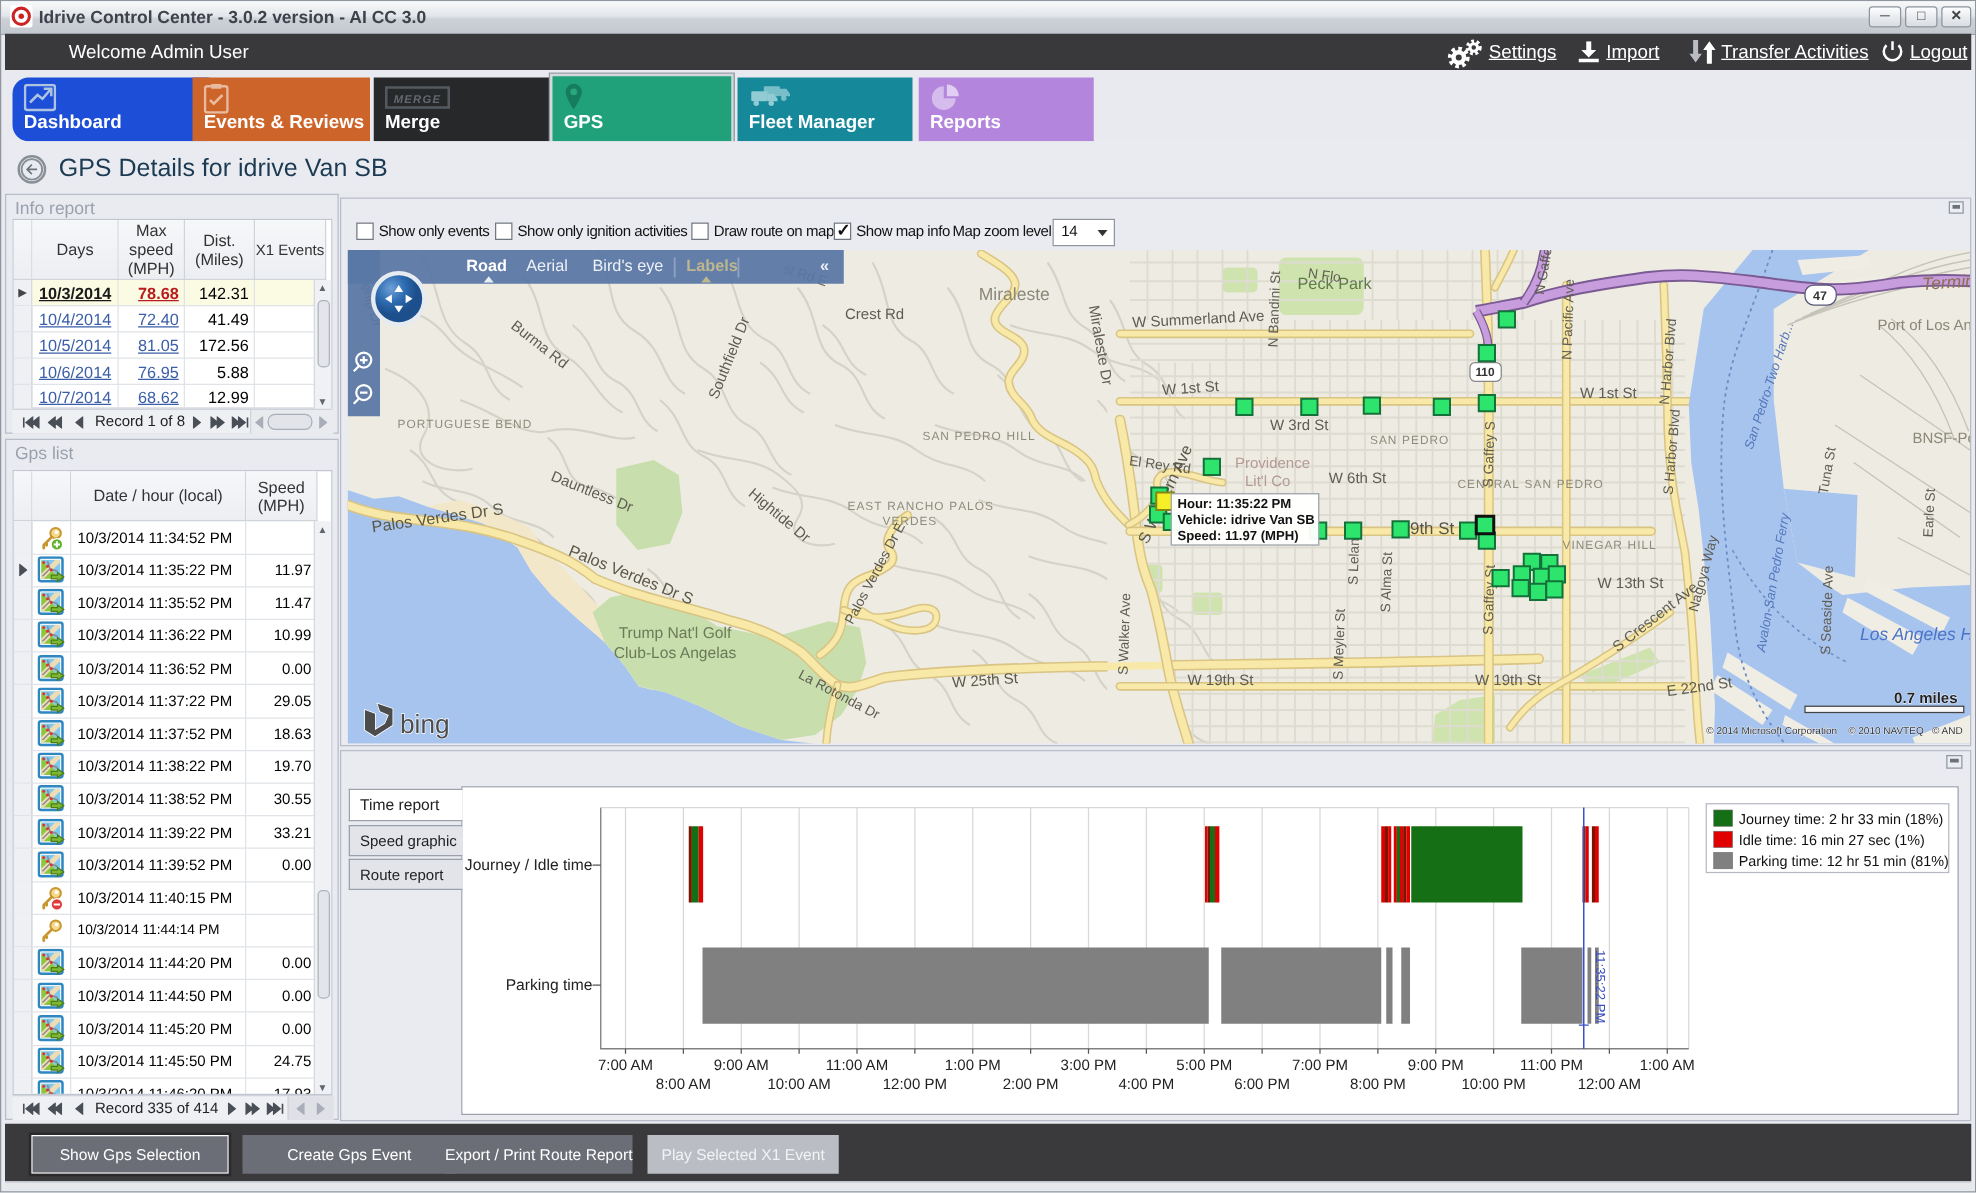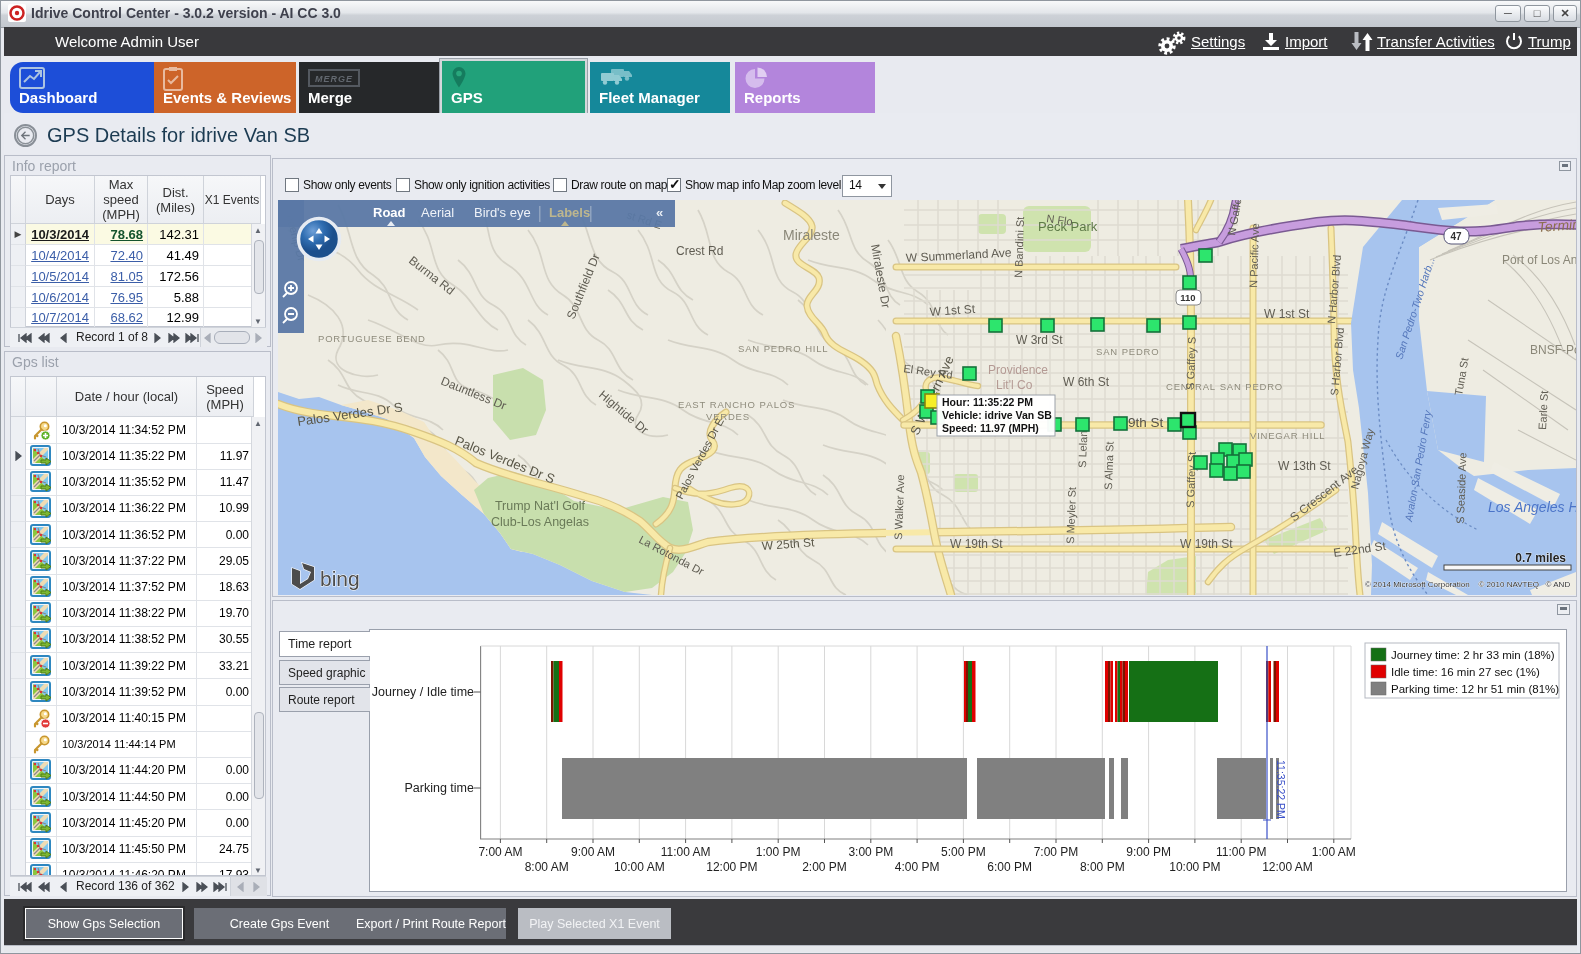--- a/index.html
+++ b/index.html
@@ -89,21 +89,21 @@
     <path d="M7.5 1 L7.5 12 L10.5 12 L5.5 19 L0.5 12 L3.5 12 L3.5 1 Z" fill="#b9bcc2"></path>
     <path d="M14.5 20 L14.5 9 L11.5 9 L16.5 2 L21.5 9 L18.5 9 L18.5 20 Z" fill="#fff"></path>
   </svg>
   <div class="mb-item abs" style="left:1373px;">Transfer Activities</div>
   <svg class="abs" style="left:1501px;top:5px;" width="18" height="18" viewBox="0 0 18 18">
       <g stroke="#fff" stroke-width="2" fill="none">
         <path d="M4.2 4.2 a7 7 0 1 0 9.6 0"></path>
         <line x1="9" y1="1" x2="9" y2="8"></line>
       </g>
     </svg>
-  <div class="mb-item abs" style="left:1524px;">Trump</div>
+  <div class="mb-item abs" style="left:1524px;">Logout</div>
 </div>
 
 <div class="tile abs" style="left:10px;width:168px;background:#1d4ed8;border-radius:13px;">
     <div class="lbl">Dashboard</div>
 <svg class="ic" width="26" height="24" viewBox="0 0 26 24">
       <rect x="1" y="1" width="24" height="20" rx="2" fill="none" stroke="#bcd0e2" stroke-width="2"></rect>
       <path d="M5 15 L11 9 L15 12 L21 5" stroke="#bcd0e2" stroke-width="2" fill="none"></path>
       <path d="M16 4 h6 v6" stroke="#bcd0e2" stroke-width="2" fill="none"></path>
     </svg>
   </div>
@@ -167,21 +167,21 @@
     <div class="gh" style="left:15px;top:0;width:69px;height:48px;">Days</div>
     <div class="gh" style="left:84px;top:0;width:53px;height:48px;">Max<br>speed<br>(MPH)</div>
     <div class="gh" style="left:137px;top:0;width:56px;height:48px;">Dist.<br>(Miles)</div>
     <div class="gh" style="left:193px;top:0;width:57px;height:48px;font-size:12px;">X1 Events</div>
 
     <div class="cell" style="left:0;top:48px;width:15px;height:21px;justify-content:center;background:#eef0f4;border-right:1px solid #cfd3da;color:#444;font-size:9px;">▶</div>
     <div class="cell" style="left:15px;top:48px;width:69px;height:21px;background:#fbfae3;justify-content:flex-end;padding-right:5px;">
         <span style="color:#1a1a1a;font-weight:bold;text-decoration:underline;">10/3/2014</span>
       </div>
     <div class="cell num" style="left:84px;top:48px;width:53px;height:21px;background:#fbfae3;">
-        <span style="color:#14532d;font-weight:bold;text-decoration:underline;">78.68</span>
+        <span style="color:#b91c1c;font-weight:bold;text-decoration:underline;">78.68</span>
       </div>
     <div class="cell num" style="left:137px;top:48px;width:56px;height:21px;background:#fbfae3;">142.31</div>
     <div class="cell" style="left:193px;top:48px;width:57px;height:21px;background:#fbfae3;"></div>
 
     <div class="cell" style="left:0;top:69px;width:15px;height:21px;background:#eef0f4;border-right:1px solid #cfd3da;"></div>
     <div class="cell" style="left:15px;top:69px;width:69px;height:21px;justify-content:flex-end;padding-right:5px;">
         <span class="lnk">10/4/2014</span>
       </div>
     <div class="cell num" style="left:84px;top:69px;width:53px;height:21px;">
         <span class="lnk">72.40</span>
@@ -421,21 +421,21 @@
   <div class="pager" style="left:5px;top:524px;width:256px;height:19px;">
     <svg style="position:absolute;left:8px;top:5px;" width="15" height="10">
         <use href="#p-first"></use>
       </svg>
     <svg style="position:absolute;left:28px;top:5px;" width="12" height="10">
         <use href="#p-prev2"></use>
       </svg>
     <svg style="position:absolute;left:50px;top:5px;" width="7" height="10">
         <use href="#p-prev"></use>
       </svg>
-    <span style="position:absolute;left:66px;top:2px;">Record 136 of 362</span>
+    <span style="position:absolute;left:66px;top:2px;">Record 335 of 414</span>
     <svg style="position:absolute;left:172px;top:5px;" width="7" height="10">
         <use href="#p-next"></use>
       </svg>
     <svg style="position:absolute;left:186px;top:5px;" width="12" height="10">
         <use href="#p-next2"></use>
       </svg>
     <svg style="position:absolute;left:203px;top:5px;" width="15" height="10">
         <use href="#p-last"></use>
       </svg>
     <span style="position:absolute;left:220px;top:0;width:36px;height:19px;background:#dfe1e6;border-left:1px solid #cfd3da;"></span>

